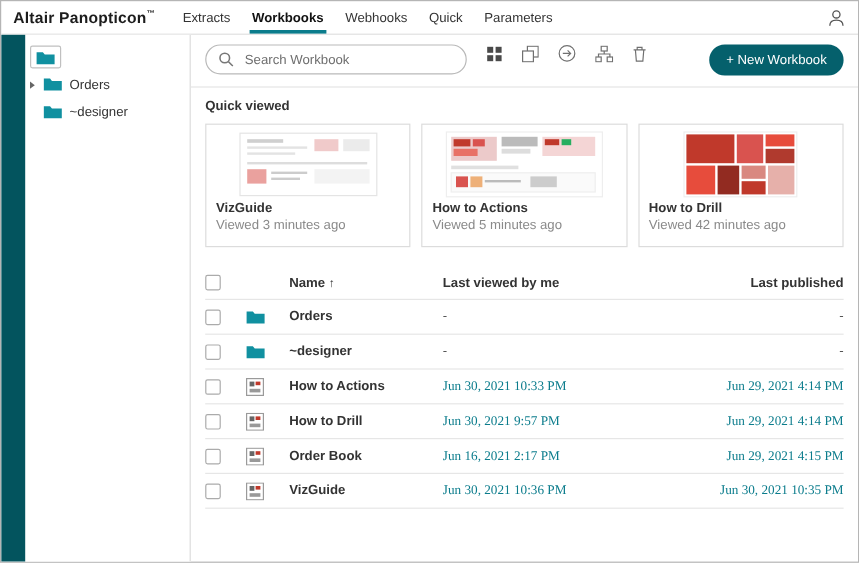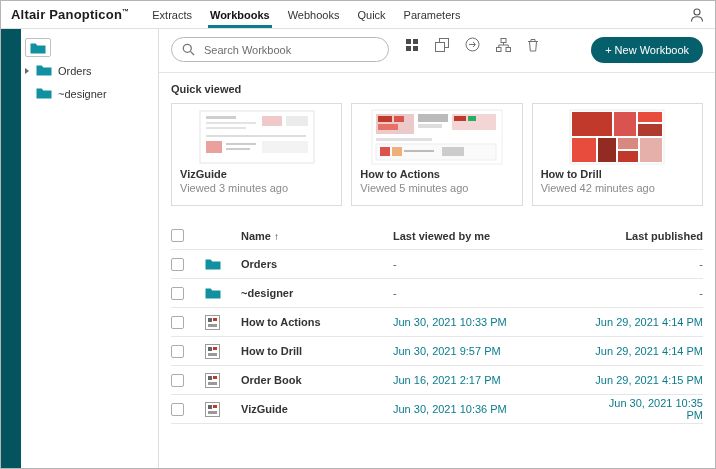--- a/index.html
+++ b/index.html
@@ -70,26 +70,26 @@
   .card{flex:1;height:103px;border:1px solid #dcdcdc;background:#fff;display:flex;flex-direction:column;overflow:hidden;cursor:pointer;}
   .thumb{height:62px;display:flex;align-items:center;justify-content:center;padding-top:3px;}
   .card-title{font-size:11px;font-weight:bold;color:#333;padding:2px 8px 0;white-space:nowrap;overflow:hidden;}
   .card-sub{font-size:11px;color:#8a8a8a;padding:2px 8px;}
   
   .table{margin-top:16px;font-size:11px;}
   .trow{display:flex;align-items:center;height:29px;border-bottom:1px solid #e6e6e6;}
   .trow.thead{height:28px;}
   .col-check{width:34px;display:flex;align-items:center;}
   .col-icon{width:36px;display:flex;align-items:center;}
-  .col-name{width:152px;font-weight:bold;color:#333;white-space:nowrap;overflow:hidden;}
+  .col-name{width:128px;font-weight:bold;color:#333;white-space:nowrap;overflow:hidden;}
   .col-viewed{width:202px;}
   .col-pub{flex:1;text-align:right;}
   .th{font-weight:bold;color:#333;cursor:pointer;}
   .sort{font-size:10px;color:#333;margin-left:3px;}
-  .date{color:var(--accent);}
+  .date{color:var(--accent);font-family:Liberation Serif, serif;}
   .dash{color:#555;}
   .cb{
     appearance:none;-webkit-appearance:none;width:13px;height:13px;
     border:1px solid #ababab;border-radius:2px;background:#fff;margin:0;cursor:pointer;
   }
 </style>
 </head>
 <body>
 
 <div class="topbar">

